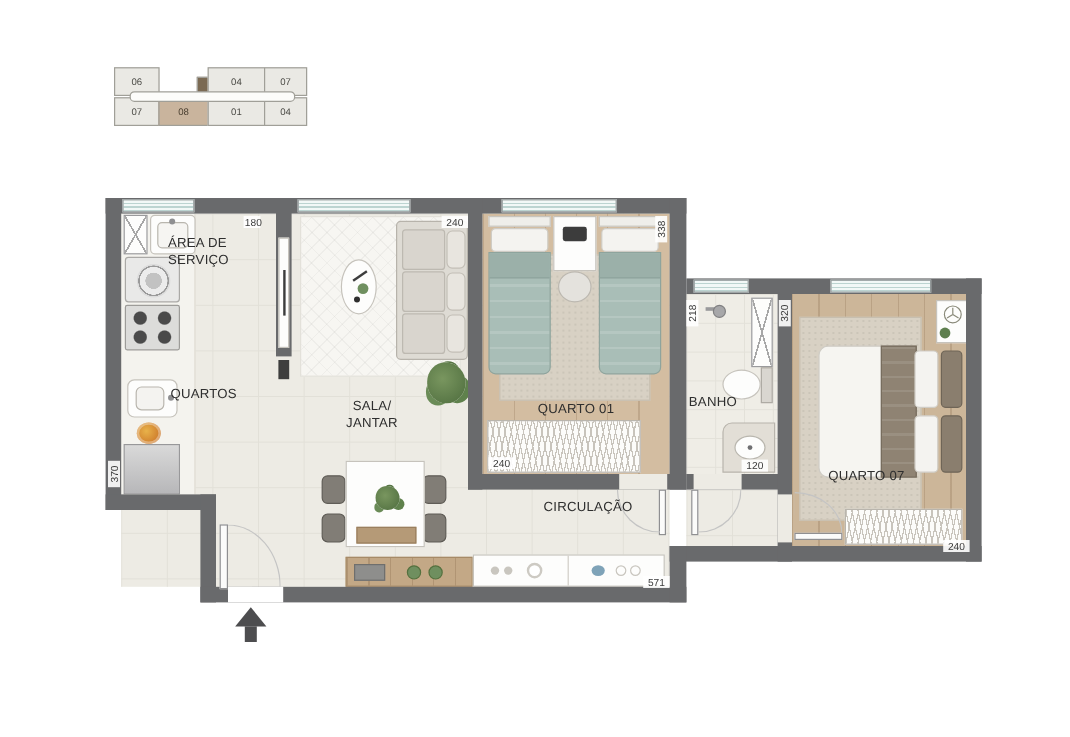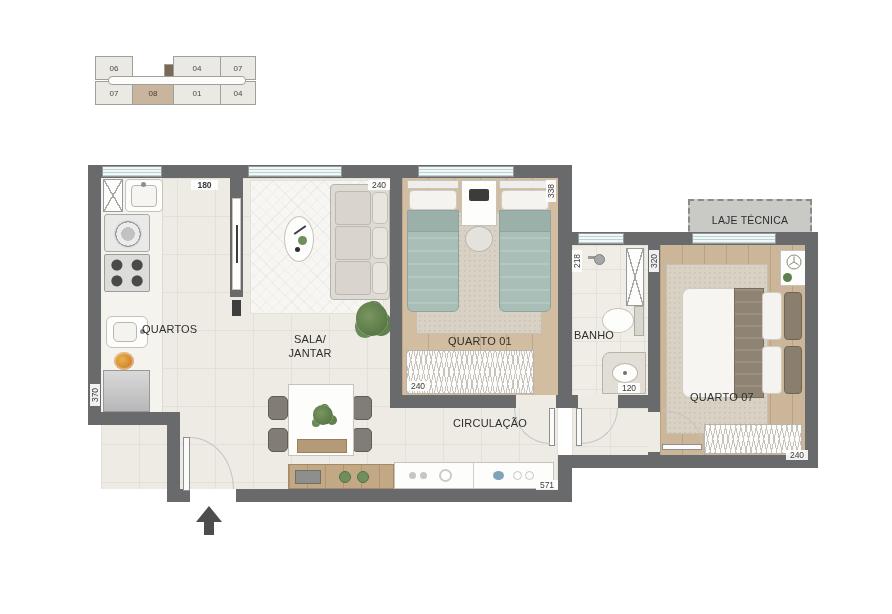--- a/index.html
+++ b/index.html
@@ -104,23 +104,20 @@
     <div class="kcorr" style="left:108px;top:76px;width:138px;height:9px;"></div>
   </div>
 
   <div class="abs floor tile" style="left:101px;top:178px;width:457px;height:311px;"></div>
   <div class="abs floor counterstrip" style="left:101px;top:178px;width:62px;height:234px;"></div>
   <div class="abs floor wood1" style="left:402px;top:178px;width:156px;height:217px;"></div>
   <div class="abs floor bathtile" style="left:572px;top:245px;width:76px;height:150px;"></div>
   <div class="abs floor tile" style="left:572px;top:408px;width:76px;height:47px;"></div>
   <div class="abs floor wood2" style="left:660px;top:245px;width:145px;height:210px;"></div>
 
-  <div class="abs laje" style="left:688px;top:199px;width:124px;height:41px;">
-    <div class="rlabel" style="position:absolute;left:0;right:0;top:12px;font-size:10.5px;">LAJE TÉCNICA</div>
-  </div>
 
   <div class="abs wall" style="left:88px;top:165px;width:484px;height:13px;"></div>
   <div class="abs wall" style="left:88px;top:165px;width:13px;height:260px;"></div>
   <div class="abs wall" style="left:88px;top:412px;width:92px;height:13px;"></div>
   <div class="abs wall" style="left:167px;top:412px;width:13px;height:90px;"></div>
   <div class="abs wall" style="left:167px;top:489px;width:405px;height:13px;"></div>
   <div class="abs wall" style="left:558px;top:165px;width:14px;height:243px;"></div>
   <div class="abs wall" style="left:230px;top:165px;width:13px;height:132px;"></div>
   <div class="abs wall" style="left:390px;top:165px;width:12px;height:243px;"></div>
   <div class="abs wall" style="left:390px;top:395px;width:182px;height:13px;"></div>
@@ -253,29 +250,31 @@
     <svg width="18" height="18" style="position:absolute;left:4px;top:2px;" viewBox="0 0 18 18">
       <circle cx="9" cy="9" r="7" fill="none" stroke="#8a8a7a" stroke-width="1"></circle>
       <line x1="9" y1="9" x2="9" y2="3.5" stroke="#8a8a7a" stroke-width="1"></line>
       <line x1="9" y1="9" x2="13.8" y2="12" stroke="#8a8a7a" stroke-width="1"></line>
       <line x1="9" y1="9" x2="4.2" y2="12" stroke="#8a8a7a" stroke-width="1"></line>
     </svg>
     <div class="abs" style="left:2px;top:22px;width:9px;height:9px;border-radius:50%;background:#5e7f4e;"></div>
   </div>
   <div class="abs furn wardrobe" style="left:704px;top:424px;width:98px;height:30px;"></div>
 
+  <div class="abs rlabel" style="left:140px;top:196px;width:80px;text-align:left;">ÁREA DE
+SERVIÇO</div>
   <div class="abs rlabel" style="left:142px;top:322px;width:80px;text-align:left;">QUARTOS</div>
   <div class="abs rlabel" style="left:275px;top:332px;width:70px;">SALA/
 JANTAR</div>
   <div class="abs rlabel" style="left:430px;top:334px;width:100px;">QUARTO 01</div>
   <div class="abs rlabel" style="left:574px;top:328px;width:60px;text-align:left;">BANHO</div>
   <div class="abs rlabel" style="left:430px;top:416px;width:120px;">CIRCULAÇÃO</div>
   <div class="abs rlabel" style="left:672px;top:390px;width:100px;">QUARTO 07</div>
 
-  <div class="abs dim" style="left:191px;top:180px;width:27px;font-weight:bold;">180</div>
+  <div class="abs dim" style="left:203px;top:180px;width:14px;">180</div>
   <div class="abs dim" style="left:368px;top:180px;width:22px;">240</div>
   <div class="abs dim v" style="left:540px;top:186px;width:22px;">338</div>
   <div class="abs dim" style="left:407px;top:381px;width:22px;">240</div>
   <div class="abs dim v" style="left:566px;top:256px;width:22px;">218</div>
   <div class="abs dim" style="left:618px;top:383px;width:22px;">120</div>
   <div class="abs dim v" style="left:643px;top:256px;width:22px;">320</div>
   <div class="abs dim" style="left:786px;top:450px;width:22px;">240</div>
   <div class="abs dim v" style="left:84px;top:390px;width:22px;">370</div>
   <div class="abs dim" style="left:536px;top:480px;width:22px;">571</div>
 

